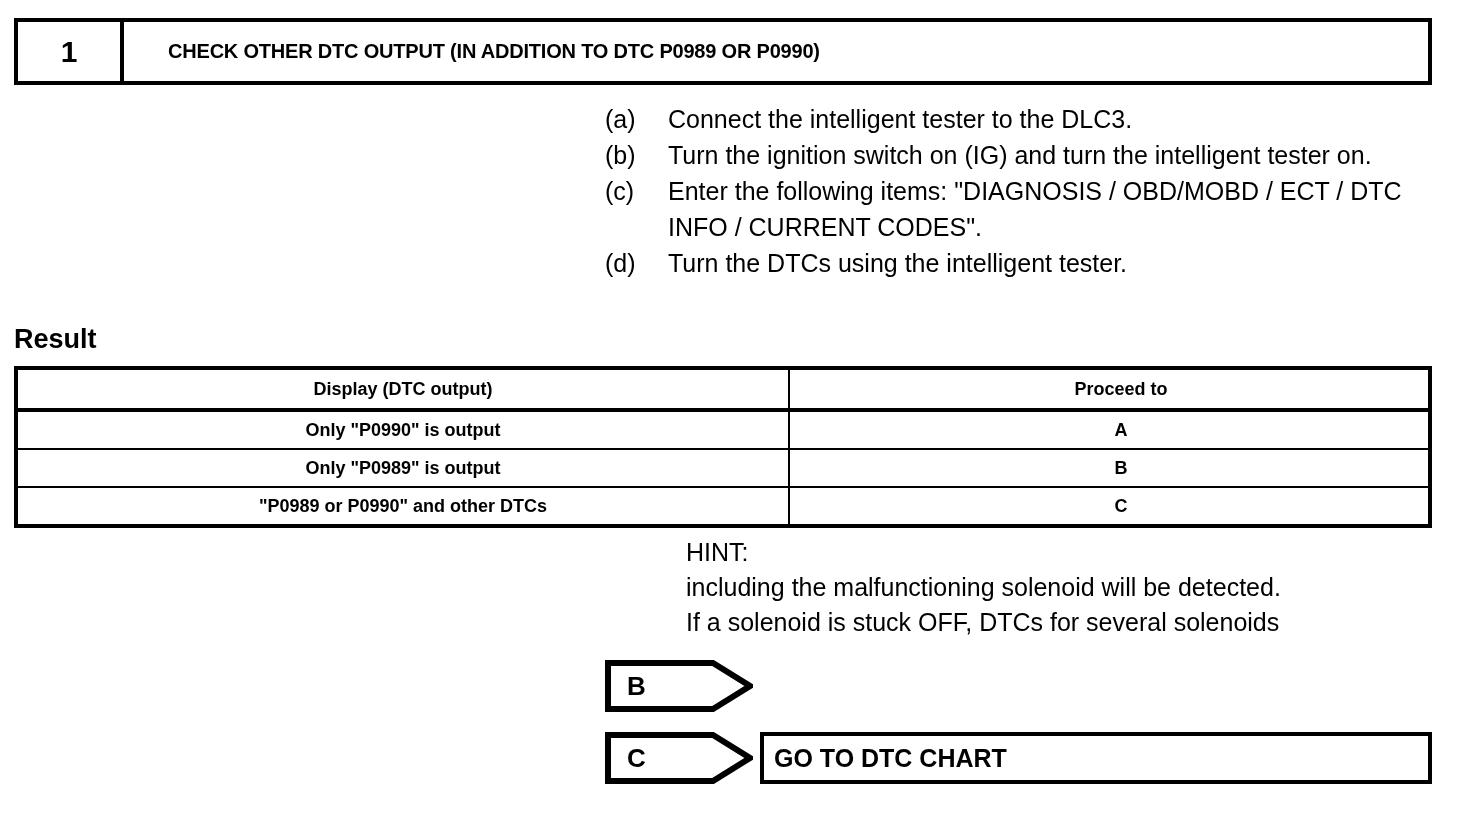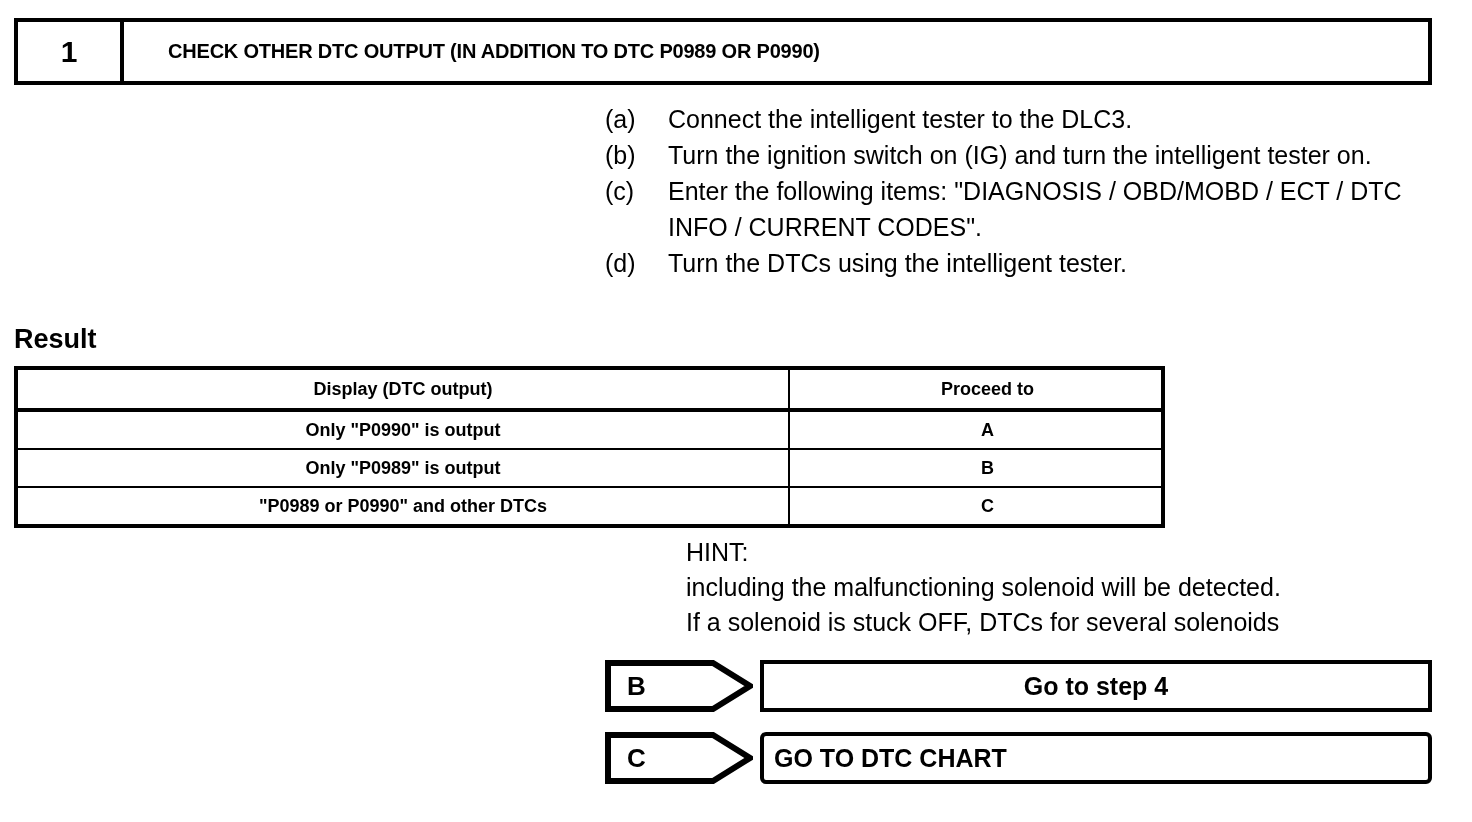--- a/index.html
+++ b/index.html
@@ -78,21 +78,21 @@
     font-size: 27px;
     font-weight: bold;
     margin-top: 6px;
   }
 
   
   .result-table {
     position: absolute;
     left: 14px;
     top: 366px;
-    width: 1151px;
+    width: 1418px;
     border-collapse: collapse;
     table-layout: fixed;
   }
   .result-table td, .result-table th {
     border: 2px solid #000;
     font-size: 18px;
     font-weight: bold;
     text-align: center;
     height: 36px;
     padding: 0;
@@ -157,21 +157,21 @@
     margin-left: 7px;
     flex: 1;
     border: 4px solid #000;
     box-sizing: border-box;
     display: flex;
     align-items: center;
     font-size: 25px;
     font-weight: bold;
   }
   .goto-box.center { justify-content: center; }
-  .goto-box.left { justify-content: flex-start; padding-left: 10px; border-radius: 6px; }
+  .goto-box.left { justify-content: flex-start; padding-left: 10px; }
 </style>
 </head>
 <body>
 
 <div class="step-header">
   <div class="step-number-cell">1</div>
   <div class="step-title-cell">CHECK OTHER DTC OUTPUT (IN ADDITION TO DTC P0989 OR P0990)</div>
 </div>
 
 <div class="procedure">
@@ -222,21 +222,20 @@
   <div>If a solenoid is stuck OFF, DTCs for several solenoids</div>
 </div>
 
 <div class="goto-row row-b">
   <div class="arrow-tag">
     <svg width="148" height="52" viewBox="0 0 148 52">
       <polygon points="3,3 108,3 145,26 108,49 3,49" fill="#ffffff" stroke="#000000" stroke-width="6" stroke-linejoin="miter"></polygon>
     </svg>
     <span class="arrow-letter">B</span>
   </div>
-  <div class="goto-box center">Go to step 4</div>
 </div>
 
 <div class="goto-row row-c">
   <div class="arrow-tag">
     <svg width="148" height="52" viewBox="0 0 148 52">
       <polygon points="3,3 108,3 145,26 108,49 3,49" fill="#ffffff" stroke="#000000" stroke-width="6" stroke-linejoin="miter"></polygon>
     </svg>
     <span class="arrow-letter">C</span>
   </div>
   <div class="goto-box left">GO TO DTC CHART</div>

